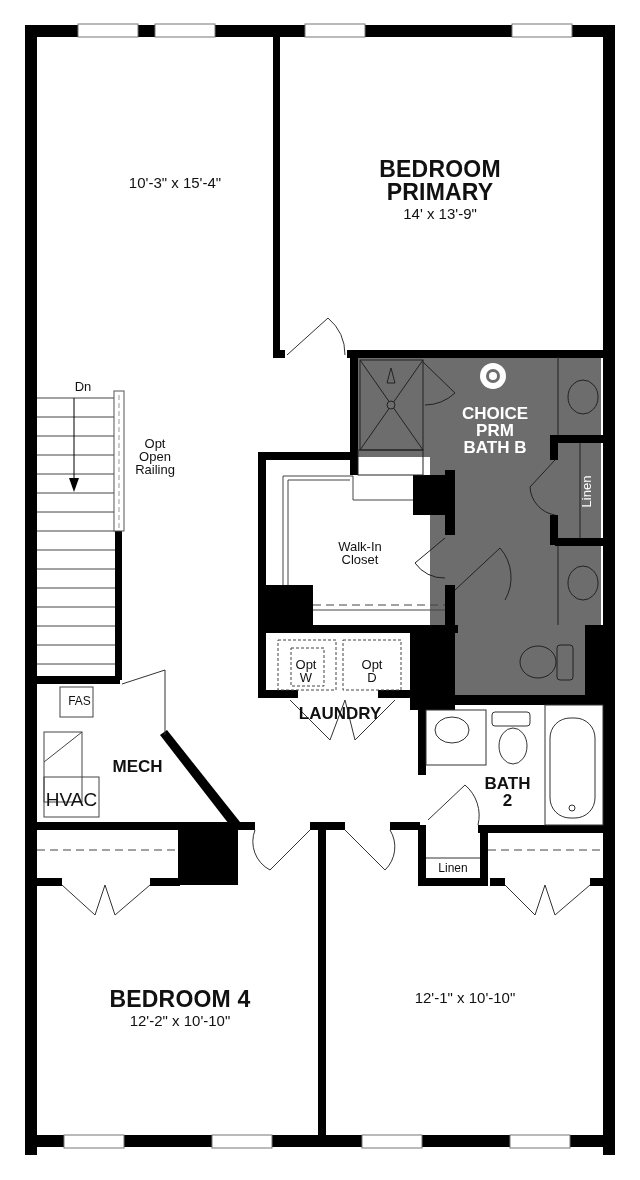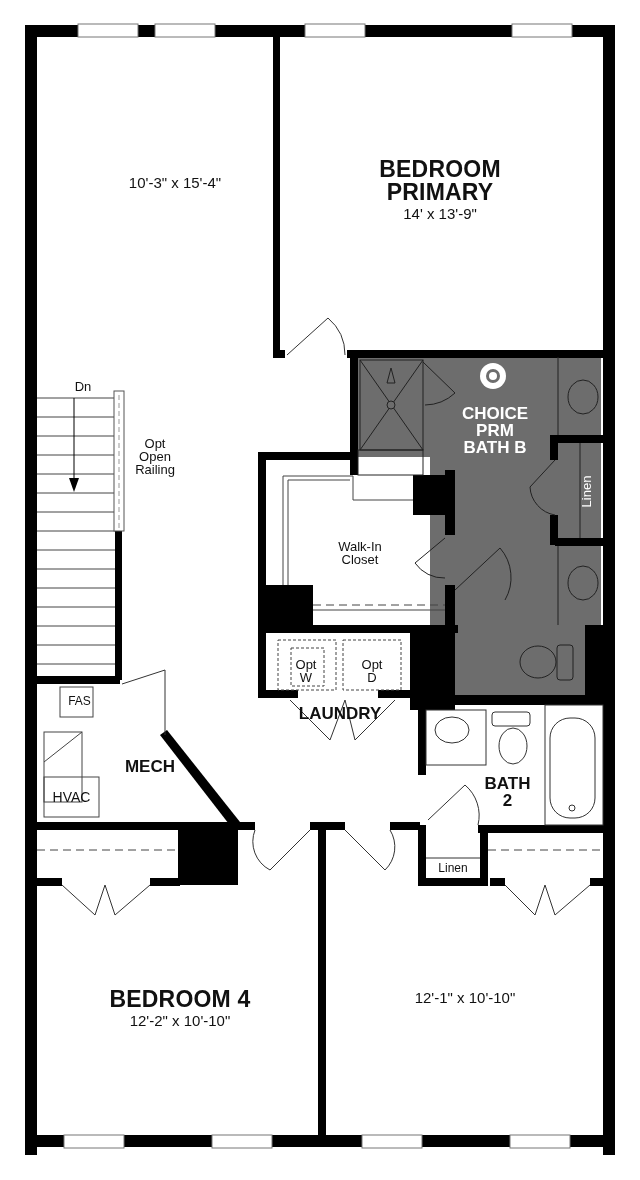--- a/index.html
+++ b/index.html
@@ -204,21 +204,21 @@
   <div class="room-name-sm">PRM</div>
   <div class="room-name-sm">BATH B</div>
 </div>
 
 <div class="lbl note" style="left:320px; top:540px; width:80px;">
   <div>Walk-In</div>
   <div>Closet</div>
 </div>
 
 <div class="lbl room-name-sm" style="left:285px; top:695px; width:110px;margin-top:10px;">LAUNDRY</div>
-<div class="lbl room-name-sm" style="left:100px; top:758px; width:75px;text-align:right;">MECH</div>
+<div class="lbl room-name-sm" style="left:100px; top:758px; width:75px;">MECH</div>
 
 <div class="lbl" style="left:480px; top:775px; width:55px;">
   <div class="room-name-sm">BATH</div>
   <div class="room-name-sm">2</div>
 </div>
 
 <div class="lbl" style="left:60px; top:988px; width:240px;">
   <div class="room-name">BEDROOM 4</div>
   <div class="room-dim">12'-2" x 10'-10"</div>
 </div>
@@ -240,13 +240,13 @@
 <div class="lbl note" style="left:285px; top:658px; width:42px;">
   <div>Opt</div>
   <div>W</div>
 </div>
 <div class="lbl note" style="left:350px; top:658px; width:44px;">
   <div>Opt</div>
   <div>D</div>
 </div>
 
 <div class="lbl" style="left:60px; top:695px; width:39px; font-size:12px;">FAS</div>
-<div class="lbl" style="left:44px; top:790px; width:55px; font-size:14px;">HVAC</div>
+<div class="lbl" style="left:44px; top:790px; width:55px; font-size:19px;">HVAC</div>
 
 </body></html>

